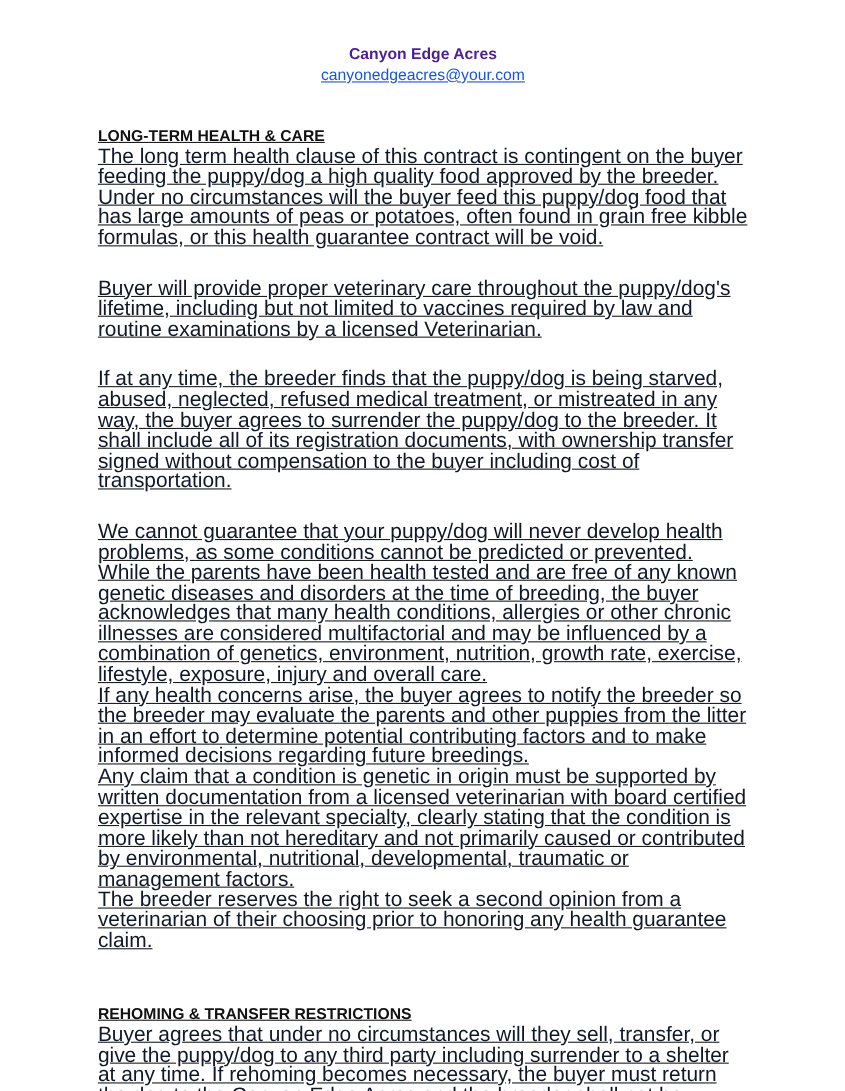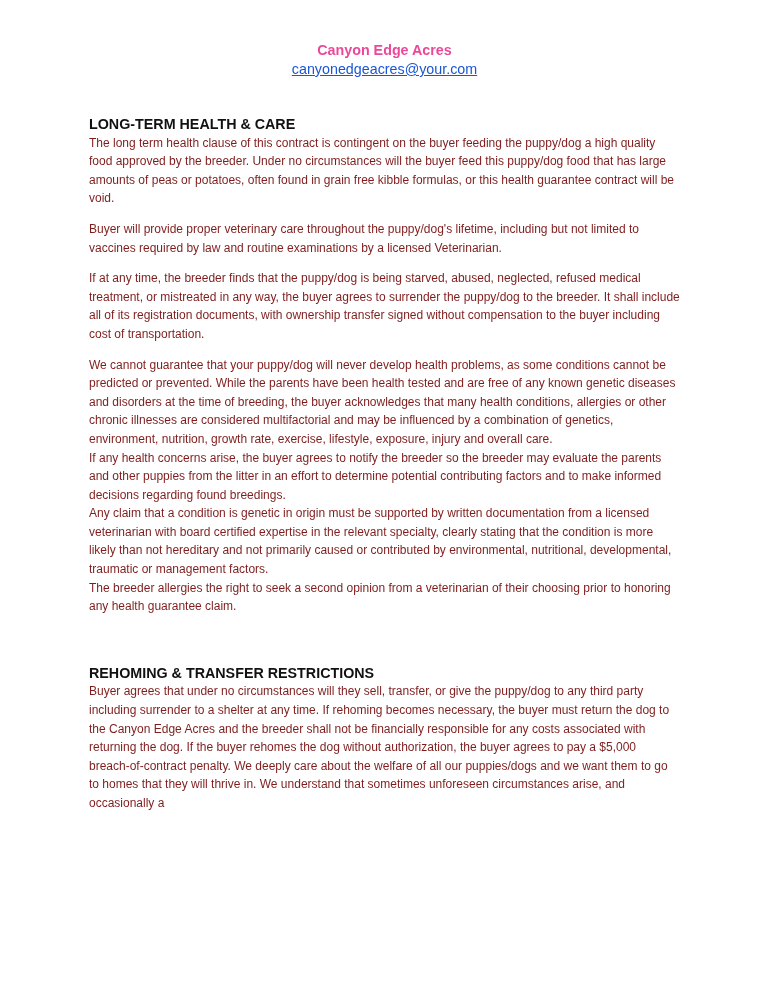--- a/index.html
+++ b/index.html
@@ -21,64 +21,65 @@
       box-sizing: border-box;
       padding: 41px 88px 0 89px;
     }
     .header {
       text-align: center;
       font-size: 14.3px;
       line-height: 19px;
     }
     .doc-title {
       font-weight: bold;
-      color: #ec4899;
+      color: #4c1d95;
     }
     .doc-email {
       color: #1a55d6;
       text-decoration: underline;
       cursor: pointer;
     }
     .section {
       margin: 0;
+      text-decoration: underline;
     }
     .section-1 { margin-top: 36px; }
     .section-2 { margin-top: 48px; }
     .section-heading {
       font-weight: bold;
       font-size: 14.3px;
       line-height: 18.6px;
       color: #111;
     }
     p {
       margin: 0;
-      font-size: 12px;
+      font-size: 19px;
       line-height: 18.6px;
-      color: #7f1d1d;
+      color: #0f172a;
       white-space: normal;
     }
-    p.gap { margin-top: 12px; }
+    p.gap { margin-top: 27px; }
   </style>
 </head>
 <body>
 
 <div class="page">
   <div class="header">
     <div class="doc-title">Canyon Edge Acres</div>
     <div><a class="doc-email">canyonedgeacres@your.com</a></div>
   </div>
 
   <div class="section section-1">
     <div class="section-heading">LONG-TERM HEALTH &amp; CARE</div>
     <p>The long term health clause of this contract is contingent on the buyer feeding the puppy/dog a high quality food approved by the breeder. Under no circumstances will the buyer feed this puppy/dog food that has large amounts of peas or potatoes, often found in grain free kibble formulas, or this health guarantee contract will be void.</p>
     <p class="gap">Buyer will provide proper veterinary care throughout the puppy/dog's lifetime, including but not limited to vaccines required by law and routine examinations by a licensed Veterinarian.</p>
     <p class="gap">If at any time, the breeder finds that the puppy/dog is being starved, abused, neglected, refused medical treatment, or mistreated in any way, the buyer agrees to surrender the puppy/dog to the breeder. It shall include all of its registration documents, with ownership transfer signed without compensation to the buyer including cost of transportation.</p>
     <p class="gap">We cannot guarantee that your puppy/dog will never develop health problems, as some conditions cannot be predicted or prevented. While the parents have been health tested and are free of any known genetic diseases and disorders at the time of breeding, the buyer acknowledges that many health conditions, allergies or other chronic illnesses are considered multifactorial and may be influenced by a combination of genetics, environment, nutrition, growth rate, exercise, lifestyle, exposure, injury and overall care.</p>
-    <p>If any health concerns arise, the buyer agrees to notify the breeder so the breeder may evaluate the parents and other puppies from the litter in an effort to determine potential contributing factors and to make informed decisions regarding found breedings.</p>
+    <p>If any health concerns arise, the buyer agrees to notify the breeder so the breeder may evaluate the parents and other puppies from the litter in an effort to determine potential contributing factors and to make informed decisions regarding future breedings.</p>
     <p>Any claim that a condition is genetic in origin must be supported by written documentation from a licensed veterinarian with board certified expertise in the relevant specialty, clearly stating that the condition is more likely than not hereditary and not primarily caused or contributed by environmental, nutritional, developmental, traumatic or management factors.</p>
-    <p>The breeder allergies the right to seek a second opinion from a veterinarian of their choosing prior to honoring any health guarantee claim.</p>
+    <p>The breeder reserves the right to seek a second opinion from a veterinarian of their choosing prior to honoring any health guarantee claim.</p>
   </div>
 
   <div class="section section-2">
     <div class="section-heading">REHOMING &amp; TRANSFER RESTRICTIONS</div>
     <p>Buyer agrees that under no circumstances will they sell, transfer, or give the puppy/dog to any third party including surrender to a shelter at any time. If rehoming becomes necessary, the buyer must return the dog to the Canyon Edge Acres and the breeder shall not be financially responsible for any costs associated with returning the dog. If the buyer rehomes the dog without authorization, the buyer agrees to pay a $5,000 breach-of-contract penalty. We deeply care about the welfare of all our puppies/dogs and we want them to go to homes that they will thrive in. We understand that sometimes unforeseen circumstances arise, and occasionally a</p>
   </div>
 </div>
 
 </body></html>

